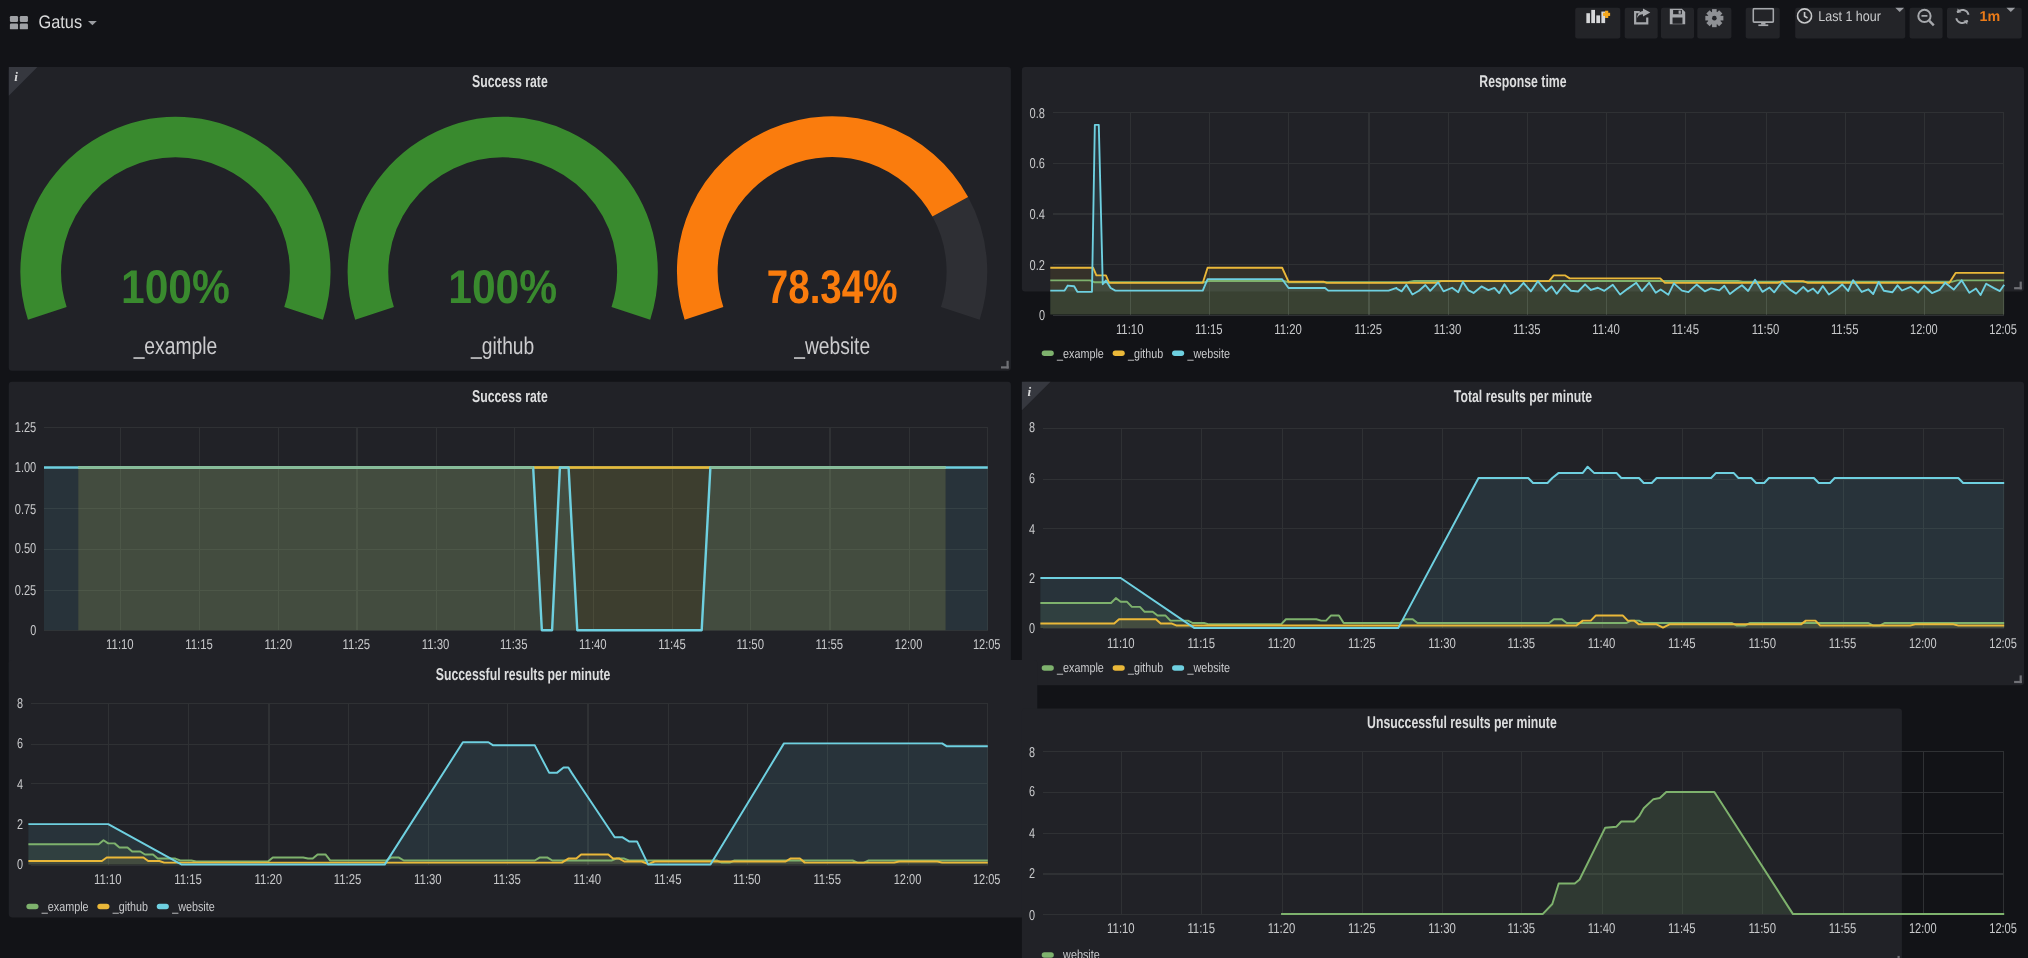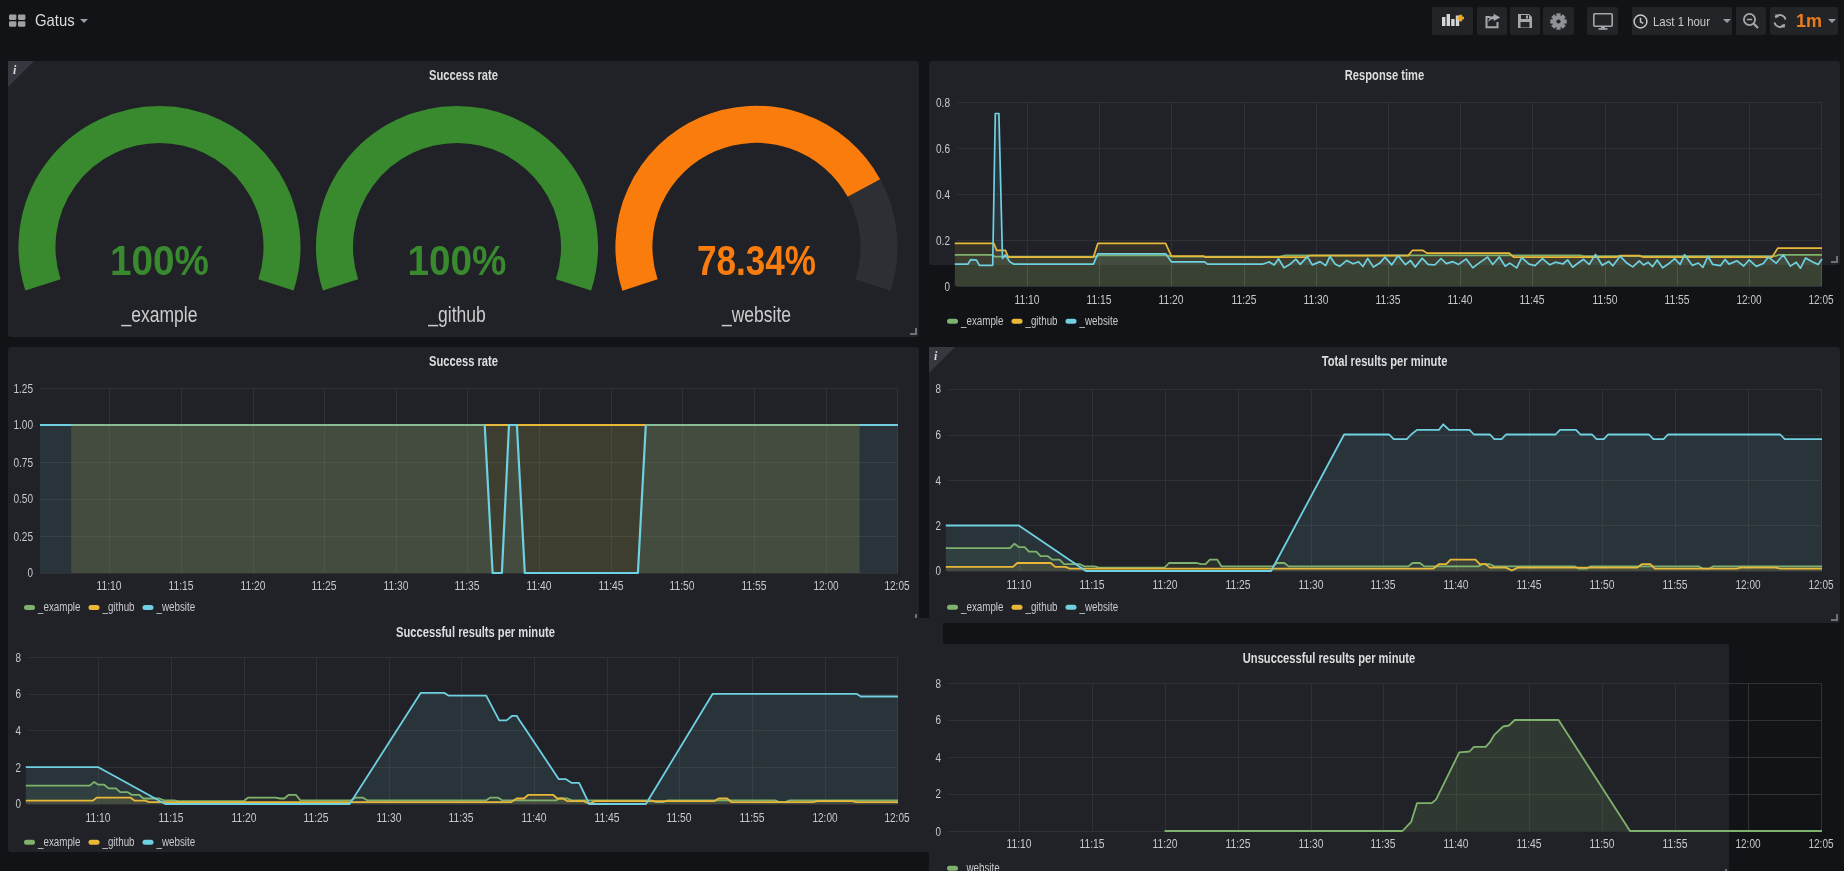--- a/index.html
+++ b/index.html
@@ -1,20 +1,20 @@
 <!DOCTYPE html>
 <html><head><meta charset="utf-8"><style>
 *{margin:0;padding:0;box-sizing:border-box}
 body{width:1844px;height:871px;background:#121317;font-family:"Liberation Sans",sans-serif;overflow:hidden;position:relative}
 .panel{position:absolute;background:#212227;border-radius:3px}
 .ptitle{position:absolute;top:5px;left:0;right:0;text-align:center;font-size:15.5px;font-weight:bold;color:#dcddde;transform:scaleX(0.72)}
 .icorner{position:absolute;left:0;top:0;width:0;height:0;border-top:26px solid #36383f;border-right:26px solid transparent}
 .iglyph{position:absolute;left:5px;top:2px;font:italic bold 12px "Liberation Serif",serif;color:#d8d9da}
 .rcorner{position:absolute;right:2px;bottom:2px;width:7px;height:7px;border-right:2px solid #707176;border-bottom:2px solid #707176}
-.btn{position:absolute;top:7px;height:28px;background:#232428;border-radius:2px;display:flex;align-items:center;justify-content:center;color:#a6a8ac}
+.btn{position:absolute;top:7px;height:28px;background:#232428;border-radius:2px;display:flex;align-items:flex-start;justify-content:center;color:#a6a8ac}
 .caret{width:0;height:0;border-left:4.5px solid transparent;border-right:4.5px solid transparent;border-top:4.5px solid #9a9ca1;display:inline-block}
 </style></head><body>
 <svg width="30" height="30" style="position:absolute;left:8px;top:13px" xmlns="http://www.w3.org/2000/svg">
 <g fill="#9fa1a5">
       <rect x="1" y="1.5" width="7.4" height="5.4" rx="1.1"></rect>
       <rect x="10" y="1.5" width="7.4" height="5.4" rx="1.1"></rect>
       <rect x="1" y="8.3" width="7.4" height="5.4" rx="1.1"></rect>
       <rect x="10" y="8.3" width="7.4" height="5.4" rx="1.1"></rect>
     </g>
   </svg>
@@ -87,21 +87,21 @@
   </div>
 <div class="btn" style="left:1770px;width:68px">
     <svg width="16" height="16" xmlns="http://www.w3.org/2000/svg">
       <g stroke="#a6a8ac" stroke-width="1.8" fill="none">
         <path d="M13.6 6.4 A6 6 0 0 0 3.2 4.2"></path>
         <path d="M2.4 9.6 A6 6 0 0 0 12.8 11.8"></path>
       </g>
       <path d="M3.6 0.8 L3.2 4.9 L7.2 4.1 Z" fill="#a6a8ac"></path>
       <path d="M12.4 15.2 L12.8 11.1 L8.8 11.9 Z" fill="#a6a8ac"></path>
     </svg>
-    <span style="font-size:18px;color:#eb7b18;font-weight:bold;margin:0 6px 0 8px">1m</span>
+    <span style="font-size:13px;color:#eb7b18;font-weight:bold;margin:0 6px 0 8px">1m</span>
     <span class="caret"></span>
   </div>
 <div class="panel" style="left:8px;top:61px;width:911px;height:276px">
     <div class="icorner"></div>
     <div class="iglyph">i</div>
     <div class="ptitle">Success rate</div>
     <svg width="911" height="276" style="position:absolute;left:0;top:0" xmlns="http://www.w3.org/2000/svg">
       <path d="M35.0,223.9 A122.5,122.5 0 1 1 268.0,223.9" stroke="#398a2e" stroke-width="37" fill="none"></path>
       <text x="151.5" y="214" text-anchor="middle" font-size="43" font-weight="bold" fill="#398a2e" font-family="Liberation Sans, sans-serif" textLength="99" lengthAdjust="spacingAndGlyphs">100%</text>
       <text x="151.5" y="261" text-anchor="middle" font-size="22" fill="#ccccce" font-family="Liberation Sans, sans-serif" textLength="76" lengthAdjust="spacingAndGlyphs">_example</text>
@@ -288,21 +288,21 @@
         <rect x="18" y="257.7" width="11" height="5" rx="2.5" fill="#7EB26D"></rect>
         <text x="32" y="264" textLength="42.5" lengthAdjust="spacingAndGlyphs">_example</text>
         <rect x="82.5" y="257.7" width="11" height="5" rx="2.5" fill="#EAB839"></rect>
         <text x="96.5" y="264" textLength="32.0" lengthAdjust="spacingAndGlyphs">_github</text>
         <rect x="136.5" y="257.7" width="11" height="5" rx="2.5" fill="#6ED0E0"></rect>
         <text x="150.5" y="264" textLength="38.7" lengthAdjust="spacingAndGlyphs">_website</text>
       </g>
     </svg>
     <div class="rcorner"></div>
   </div>
-<div class="panel" style="left:8px;top:618px;width:935px;height:234px">
+<div class="panel" style="left:8px;top:600px;width:935px;height:234px">
     <div class="ptitle">Successful results per minute</div>
     <svg width="911" height="234" style="position:absolute;left:0;top:0" xmlns="http://www.w3.org/2000/svg">
       <g shape-rendering="crispEdges" stroke="#2f3134" stroke-width="1">
         <line x1="20" y1="186.5" x2="890" y2="186.5"></line>
         <line x1="20" y1="149.5" x2="890" y2="149.5"></line>
         <line x1="20" y1="112.5" x2="890" y2="112.5"></line>
         <line x1="20" y1="76.5" x2="890" y2="76.5"></line>
         <line x1="20" y1="39.5" x2="890" y2="39.5"></line>
         <line x1="90.5" y1="39" x2="90.5" y2="186"></line>
         <line x1="163.5" y1="39" x2="163.5" y2="186"></line>

